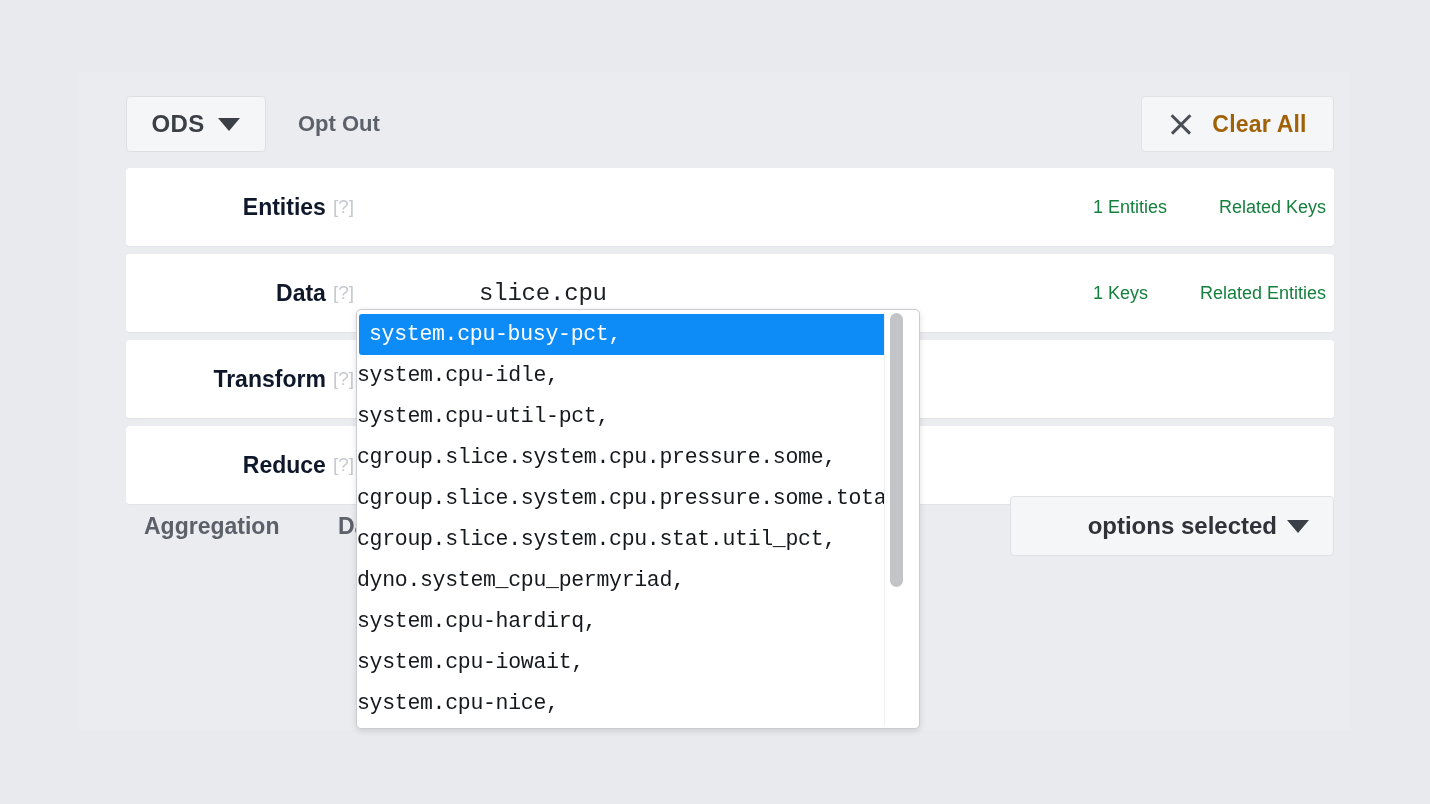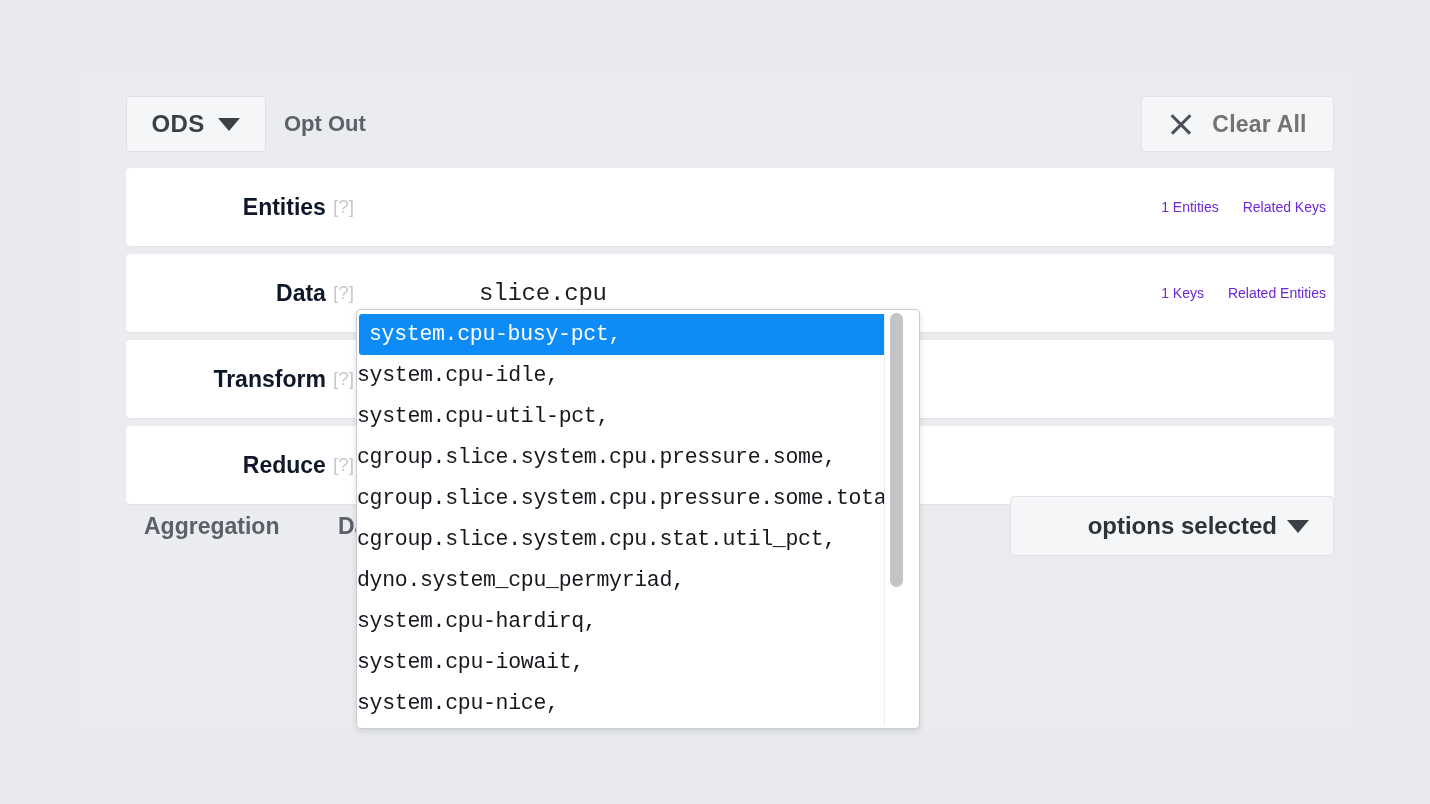--- a/index.html
+++ b/index.html
@@ -64,21 +64,21 @@
   .caret-down {
     width: 0;
     height: 0;
     border-left: 11px solid transparent;
     border-right: 11px solid transparent;
     border-top: 13px solid #3b3f46;
   }
 
   .opt-out {
     position: absolute;
-    left: 158px;
+    left: 172px;
     top: 0;
     height: 56px;
     display: flex;
     align-items: center;
     font-size: 22px;
     font-weight: bold;
     color: #5b6069;
     cursor: pointer;
   }
 
@@ -112,21 +112,21 @@
     top: 12px;
     width: 26px;
     height: 2.5px;
     background: #4a4f57;
   }
   .clear-all .x-icon:before { transform: rotate(45deg); }
   .clear-all .x-icon:after  { transform: rotate(-45deg); }
   .clear-all .label {
     font-size: 23px;
     font-weight: bold;
-    color: #737373;
+    color: #a16207;
     letter-spacing: 0.2px;
   }
 
   
   .rows {
     position: absolute;
     left: 48px;
     top: 96px;
     width: 1208px;
   }
@@ -181,24 +181,25 @@
   .row-links {
     position: absolute;
     right: 8px;
     top: 0;
     height: 78px;
     display: flex;
     align-items: center;
     gap: 24px;
   }
   .row-link {
-    font-size: 14px;
-    color: #6d28d9;
+    font-size: 18px;
+    color: #15803d;
     cursor: pointer;
     white-space: nowrap;
+    margin-left: 28px;
   }
 
   
   .bottom-controls {
     position: absolute;
     left: 48px;
     top: 424px;
     width: 1208px;
     height: 60px;
   }

